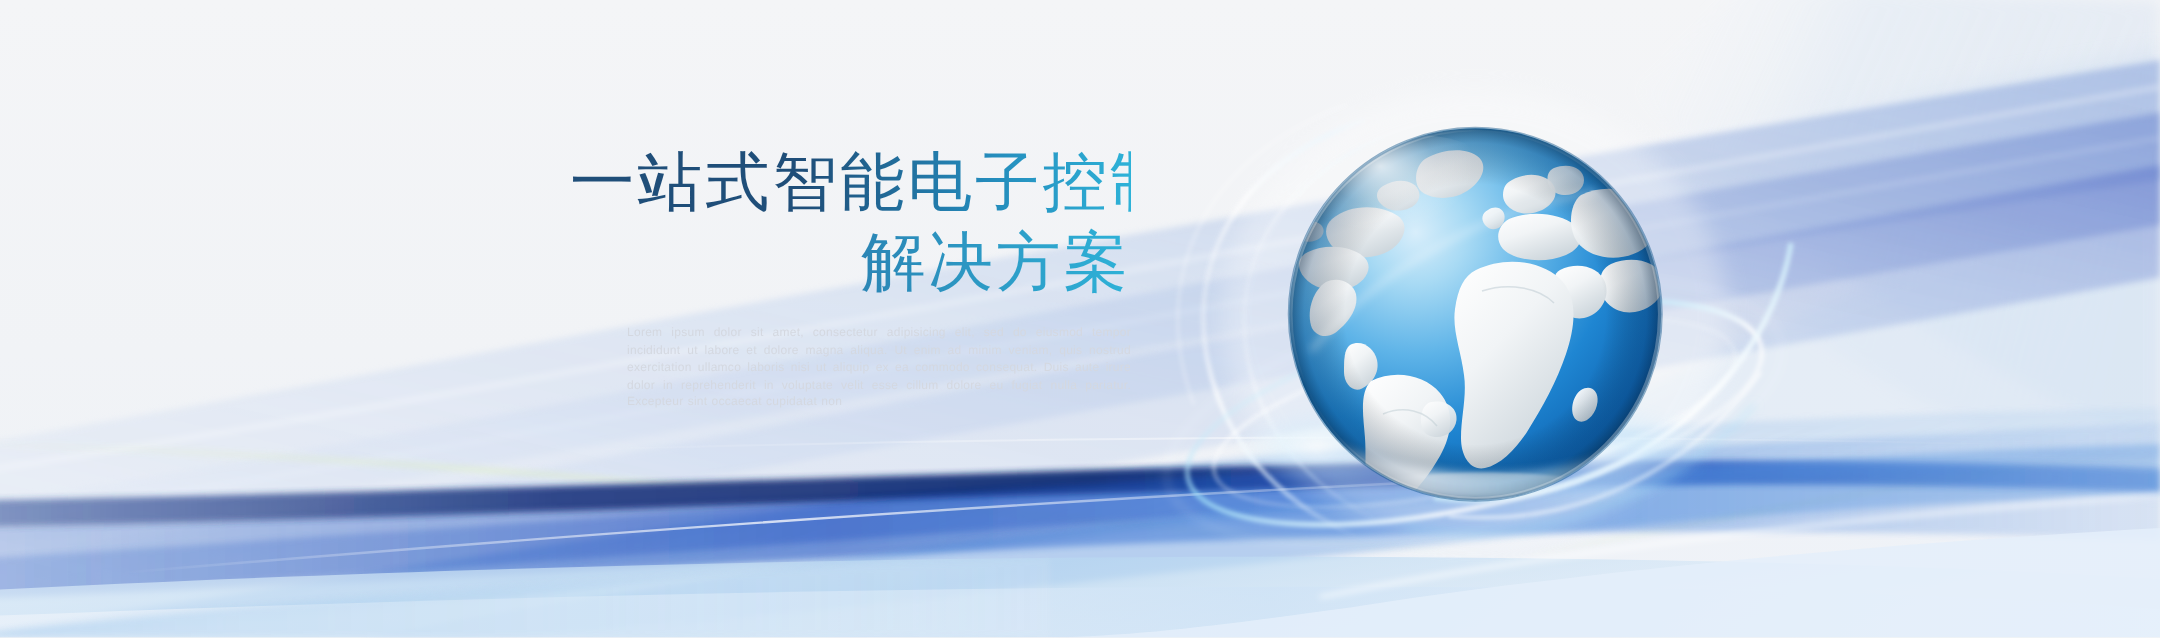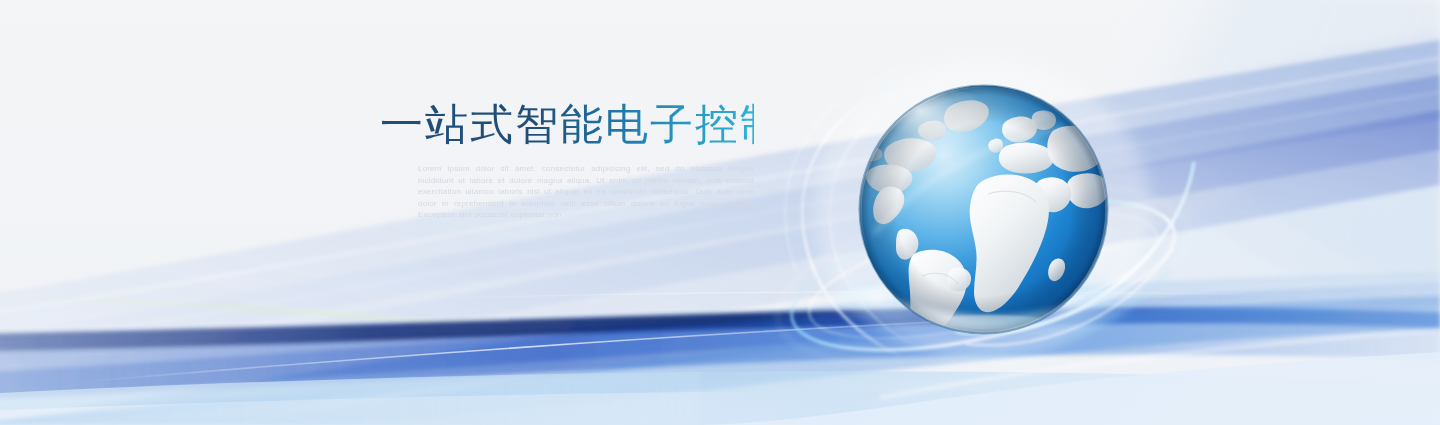--- a/index.html
+++ b/index.html
@@ -46,20 +46,21 @@
     font-size:43px;
     line-height:53px;
     letter-spacing:2px;
     font-weight:400;
     white-space:nowrap;
     background:linear-gradient(90deg,#1f4e79 0%,#1f4e79 42%,#2387b8 72%,#2eb2d8 100%);
     -webkit-background-clip:text;
     background-clip:text;
     -webkit-text-fill-color:transparent;
     color:#1f4e79;
+    font-family:Liberation Mono, monospace;
   }
   .headline-line.l2 {
     background:linear-gradient(90deg,#1f4e79 0%,#2a7fb0 45%,#2eb2d8 100%);
     -webkit-background-clip:text;
     background-clip:text;
     -webkit-text-fill-color:transparent;
   }
   #lorem {
     margin-top:12px;
     margin-left:38px;
@@ -392,16 +393,17 @@
                  L251,251 L0,251 Z" fill="#062b4d" opacity=".35" filter="url(#gBlurM)"></path>
       </g>
 
       <circle cx="125.5" cy="125.5" r="124" fill="none" stroke="#0a4f86" stroke-opacity=".45" stroke-width="2"></circle>
       <circle cx="125.5" cy="125.5" r="123" fill="none" stroke="url(#rimLight)" stroke-width="2.4"></circle>
     </svg>
   </div>
 
   <div id="text-block">
     <div class="headline-line l1">一站式智能电子控制</div>
+    <div class="headline-line l2">解决方案</div>
     <p id="lorem">Lorem ipsum dolor sit amet, consectetur adipisicing elit, sed do eiusmod tempor incididunt ut labore et dolore magna aliqua. Ut enim ad minim veniam, quis nostrud exercitation ullamco laboris nisi ut aliquip ex ea commodo consequat. Duis aute irure dolor in reprehenderit in voluptate velit esse cillum dolore eu fugiat nulla pariatur. Excepteur sint occaecat cupidatat non</p>
   </div>
 
 </div>
 
 </body></html>

